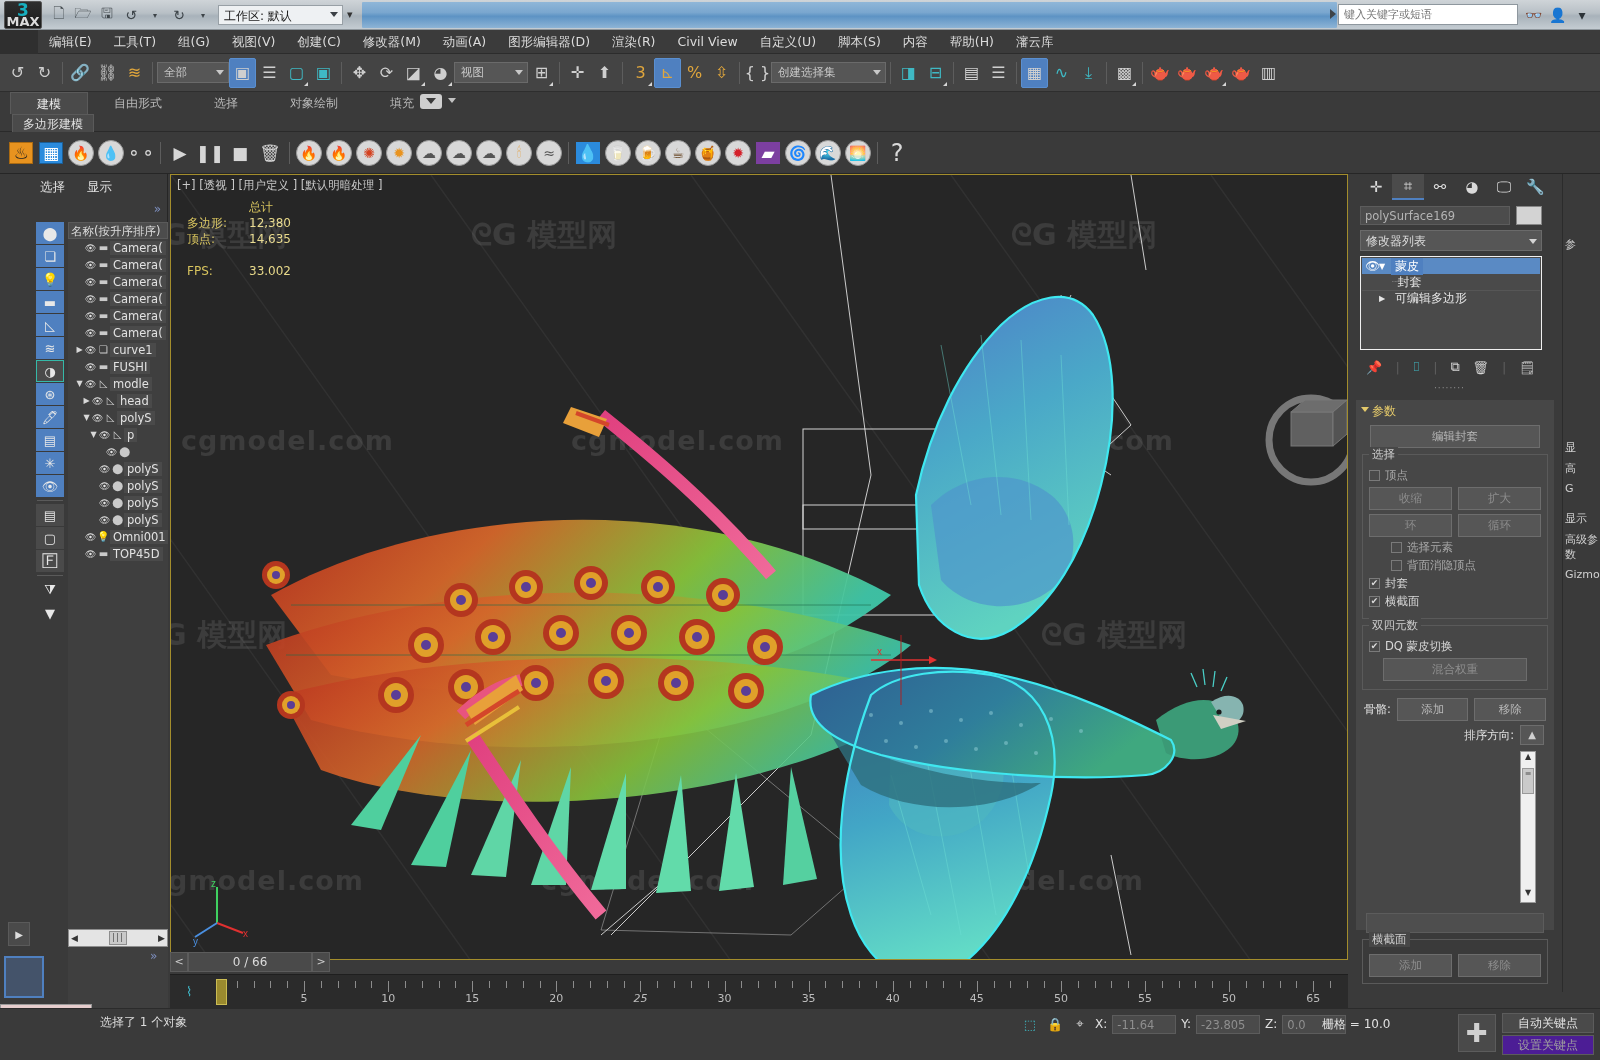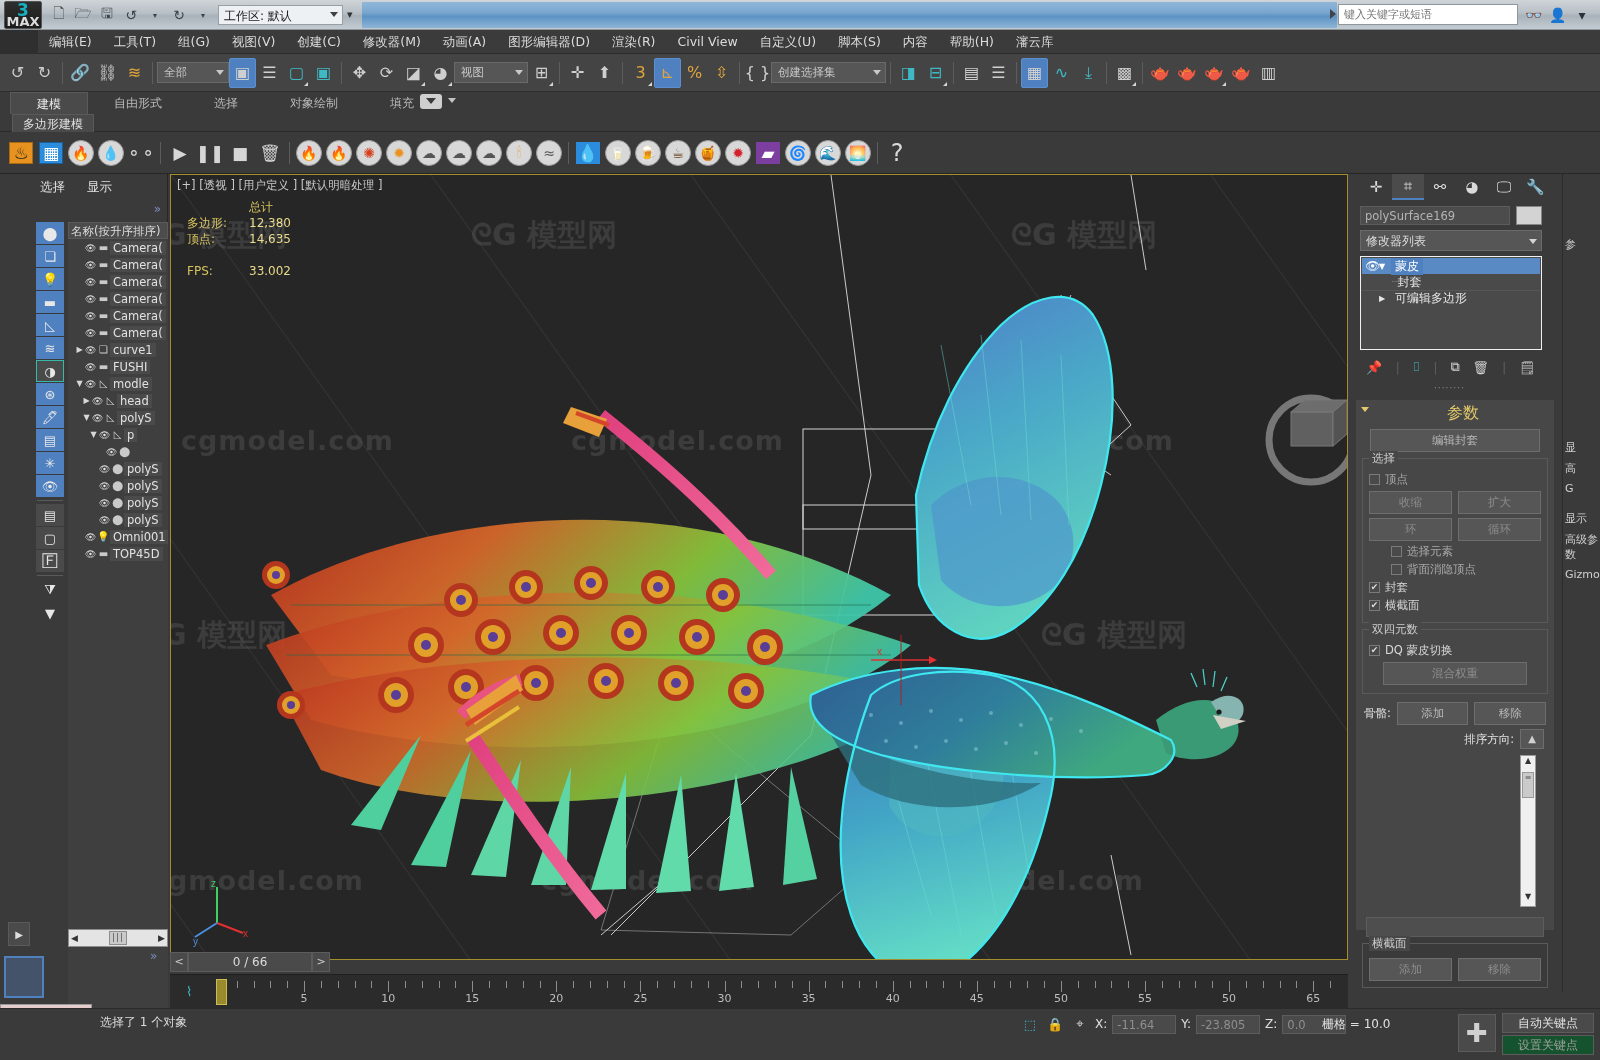--- a/index.html
+++ b/index.html
@@ -169,21 +169,21 @@
   .rp-stack { position:absolute; left:10px; top:82px; width:182px; height:94px; background:#4a4a4a;
              border:1px solid #f0f0f0; padding:1px;}
   .strow { height:16px; display:flex; align-items:center; font-size:12px; color:#e6e6e6; padding-left:3px;}
   .strow.sel { background:#5a8ac4; color:#fff; }
   .strow.sel .nm { background:#4f80c0; }
   .rp-stacktools { position:absolute; left:10px; top:182px; width:182px; height:22px;
              display:flex; align-items:center; gap:0px; justify-content:space-around;
              color:#d4d4d4; font-size:13px;}
   .rp-dots { position:absolute; left:84px; top:209px; font-size:9px; color:#8c8c8c; letter-spacing:1px;}
   .rollup { position:absolute; left:6px; width:198px; background:#474747; }
-  .roll-hdr { font-size:16px; color:#e4c96a; padding:3px 0 3px 16px; position:relative;text-align:center;}
+  .roll-hdr { font-size:12px; color:#e4c96a; padding:3px 0 3px 16px; position:relative;}
   .roll-hdr .tr { position:absolute; left:5px; top:7px; border-left:4px solid transparent;
              border-right:4px solid transparent; border-top:5px solid #e4c96a;}
   .btnw { background:#565656; border:1px solid #6d6d6d; color:#b9b9b9; font-size:11.5px;
           text-align:center; padding:3px 0; }
   .btnw.dim { color:#8d8d8d; }
   .grpbox { border:1px solid #5a5a5a; margin:4px 6px 6px 6px; padding:10px 6px 6px 6px; position:relative;}
   .grptitle { position:absolute; left:6px; top:-8px; background:#474747; padding:0 3px;
           font-size:11.5px; color:#cfcfcf;}
   .chk { display:flex; align-items:center; gap:5px; font-size:11.5px; color:#a9a9a9; margin:3px 0;}
   .chkbox { width:11px;height:11px; border:1px solid #7a7a7a; background:#4a4a4a; flex:none;}
@@ -227,21 +227,21 @@
   .st-coords { position:absolute; left:1020px; top:5px; display:flex; align-items:center; gap:5px;}
   .coordlbl { font-size:12px; color:#e0e0e0;}
   .coordfield { width:64px; height:19px; background:#4a4a4a; border:1px solid #5c5c5c;
           color:#8f8f8f; font-size:11.5px; padding:2px 4px;}
   .st-grid { position:absolute; left:1322px; top:7px; font-size:12px; color:#e0e0e0;}
   .st-plus { position:absolute; left:1458px; top:5px; width:38px;height:38px; background:#4a4a4a;
           border:1px solid #5c5c5c; display:flex;align-items:center;justify-content:center;
           font-size:26px; color:#d0d0d0;}
   .st-ak { position:absolute; left:1502px; top:4px; width:92px;height:20px; background:#4a4a4a;
           border:1px solid #5c5c5c; font-size:12px; color:#e2e2e2; text-align:center; line-height:18px;}
-  .st-sk { position:absolute; left:1502px; top:26px; width:92px;height:20px; background:#14532d;
+  .st-sk { position:absolute; left:1502px; top:26px; width:92px;height:20px; background:#4c1d95;
           border:1px solid #5c5c5c; font-size:12px; color:#9f9f9f; text-align:center; line-height:18px;}
   .st-ico { width:20px;height:20px; display:flex;align-items:center;justify-content:center;
           color:#ccc; font-size:13px;}
 </style>
 </head>
 <body>
 
 <div id="app">
 
   <div class="titlebar">
@@ -1103,21 +1103,21 @@
         <div class="tick" style="left: 1092.73px; height: 7px;"></div>
         <div class="tick" style="left: 1109.55px; height: 7px;"></div>
         <div class="tick" style="left: 1126.36px; height: 7px;"></div>
         <div class="tick" style="left: 1143.18px; height: 11px;"></div>
         <div class="tick" style="left: 1160px; height: 7px;"></div>
         <div class="tlabel" style="left: 50px;">0</div>
         <div class="tlabel" style="left: 134.091px;">5</div>
         <div class="tlabel" style="left: 218.182px;">10</div>
         <div class="tlabel" style="left: 302.273px;">15</div>
         <div class="tlabel" style="left: 386.364px;">20</div>
-        <div class="tlabel" style="left: 470.455px;">25</div>
+        <div class="tlabel" style="left: 470.455px; font-style: italic;">25</div>
         <div class="tlabel" style="left: 554.545px;">30</div>
         <div class="tlabel" style="left: 638.636px;">35</div>
         <div class="tlabel" style="left: 722.727px;">40</div>
         <div class="tlabel" style="left: 806.818px;">45</div>
         <div class="tlabel" style="left: 890.909px;">50</div>
         <div class="tlabel" style="left: 975px;">55</div>
         <div class="tlabel" style="left: 1059.09px;">50</div>
         <div class="tlabel" style="left: 1143.18px;">65</div>
       </div>
     <div class="slider"></div>

